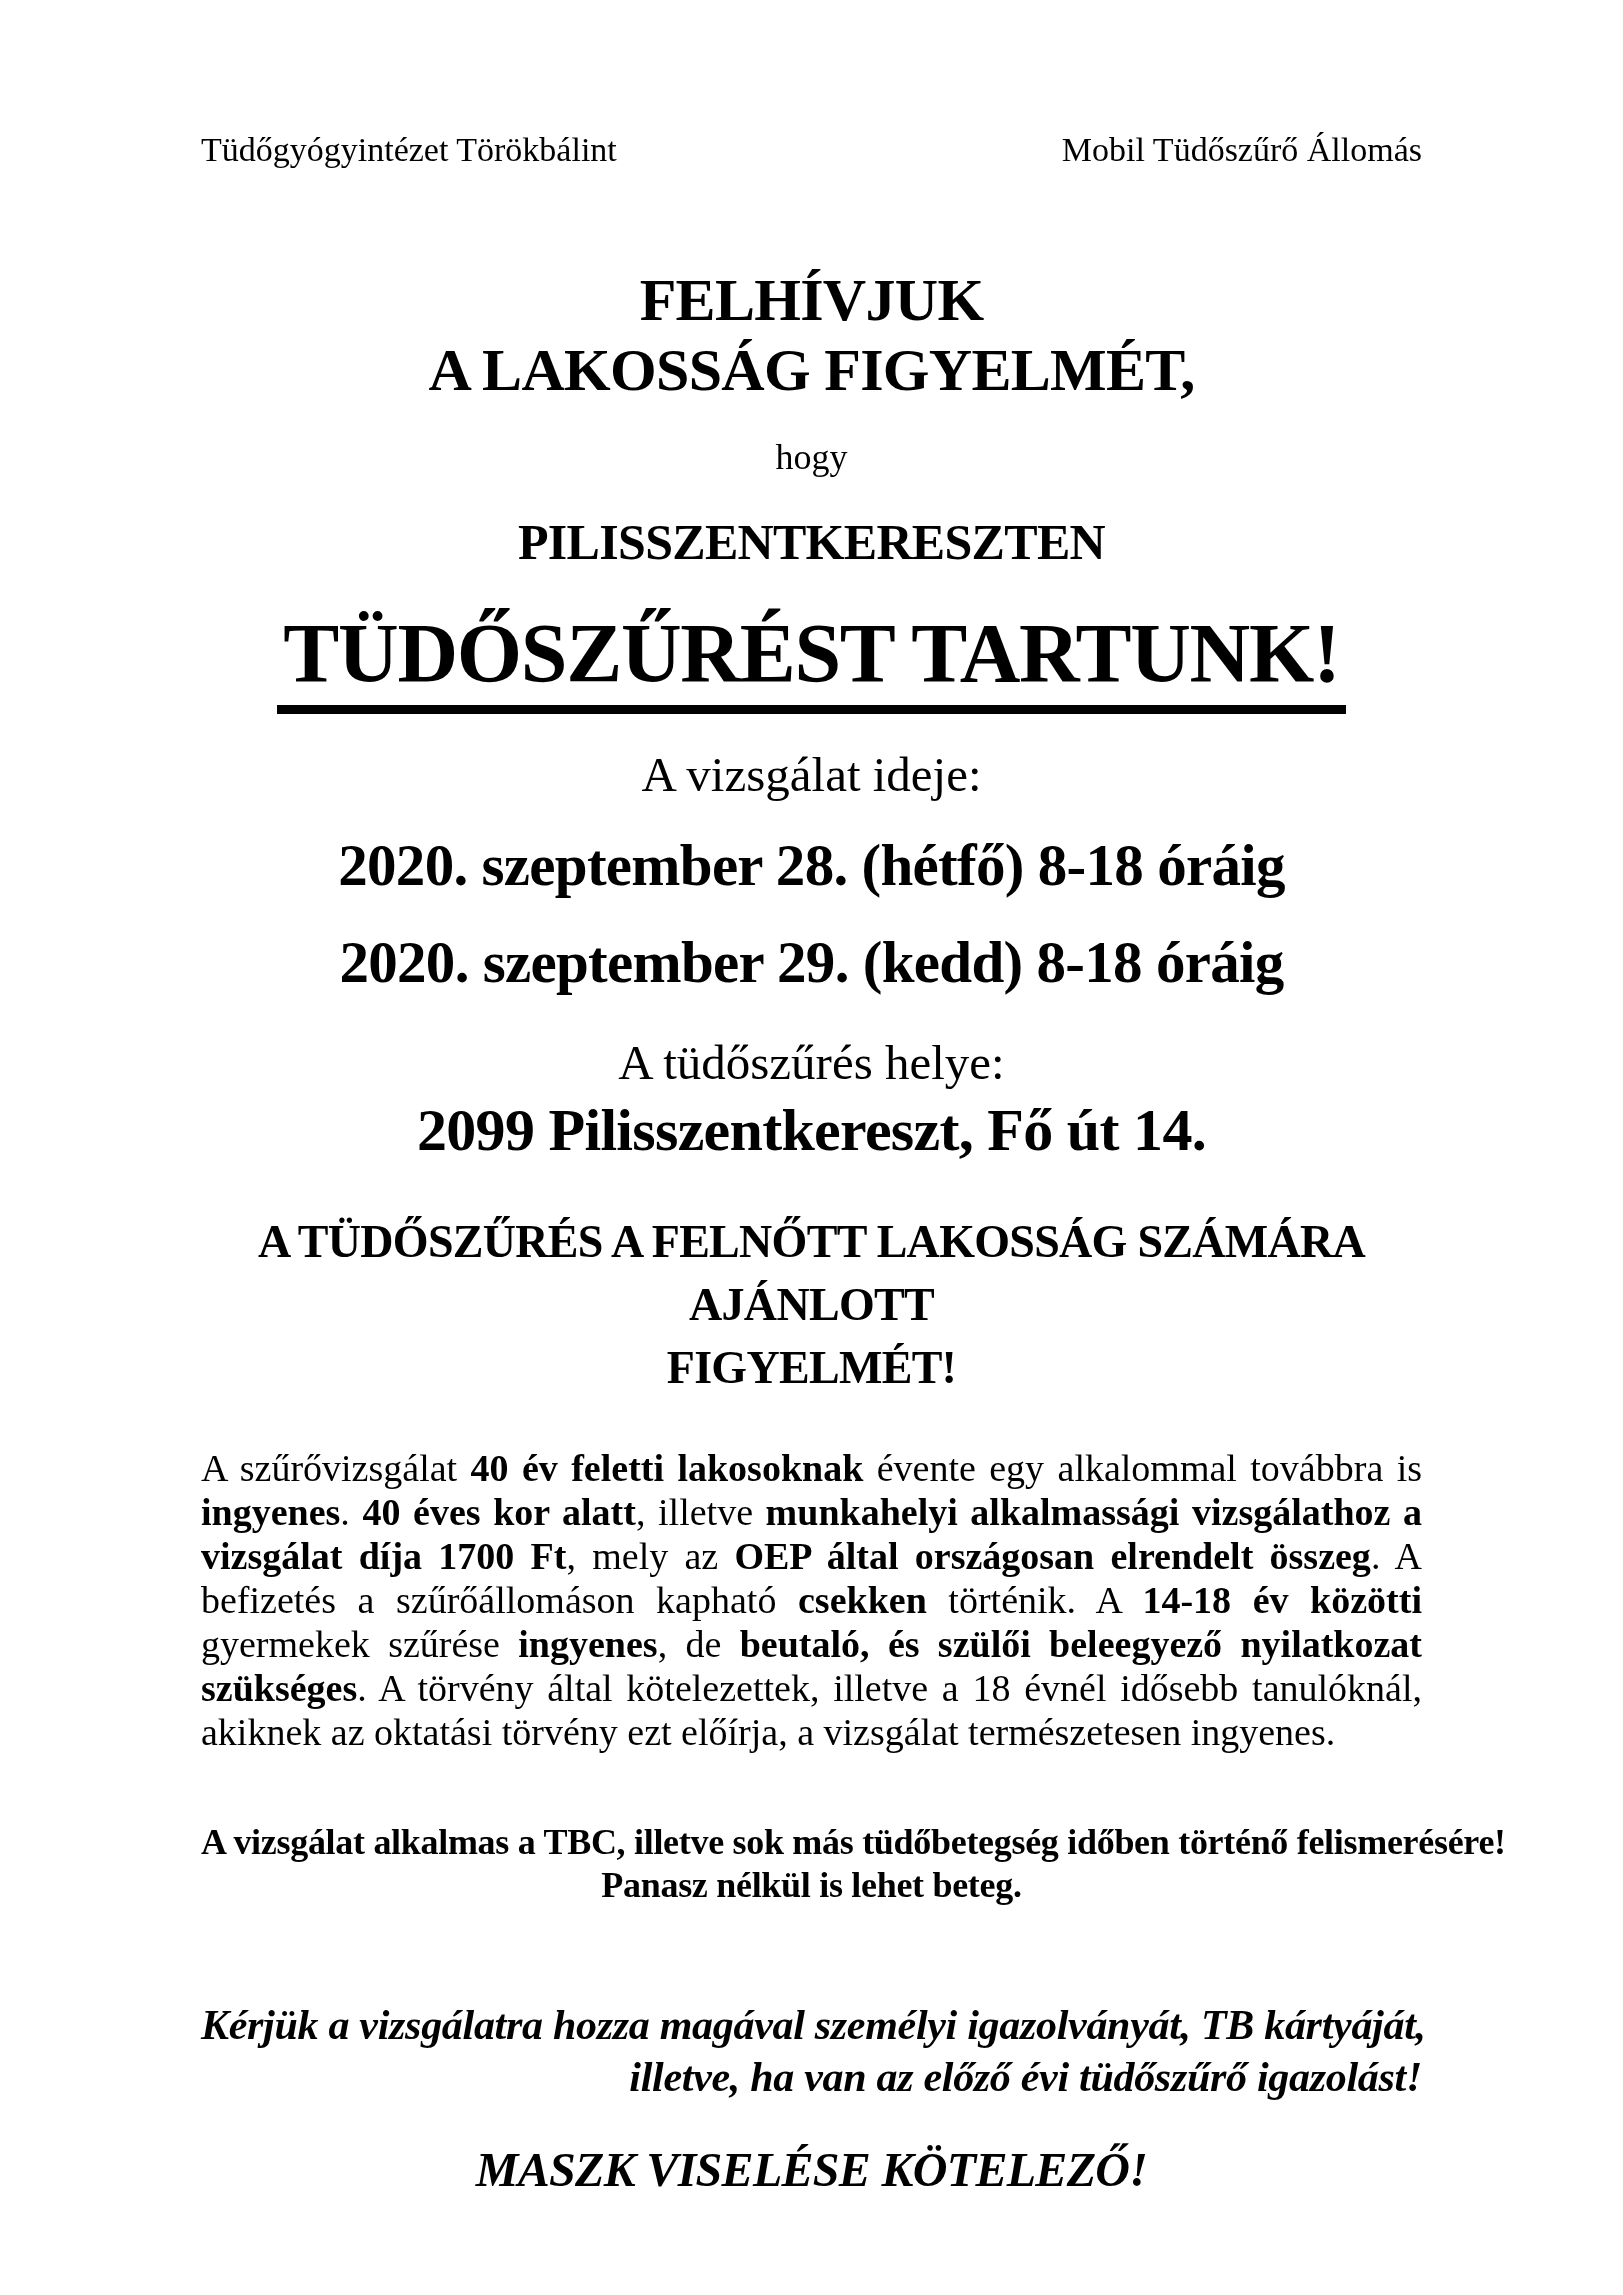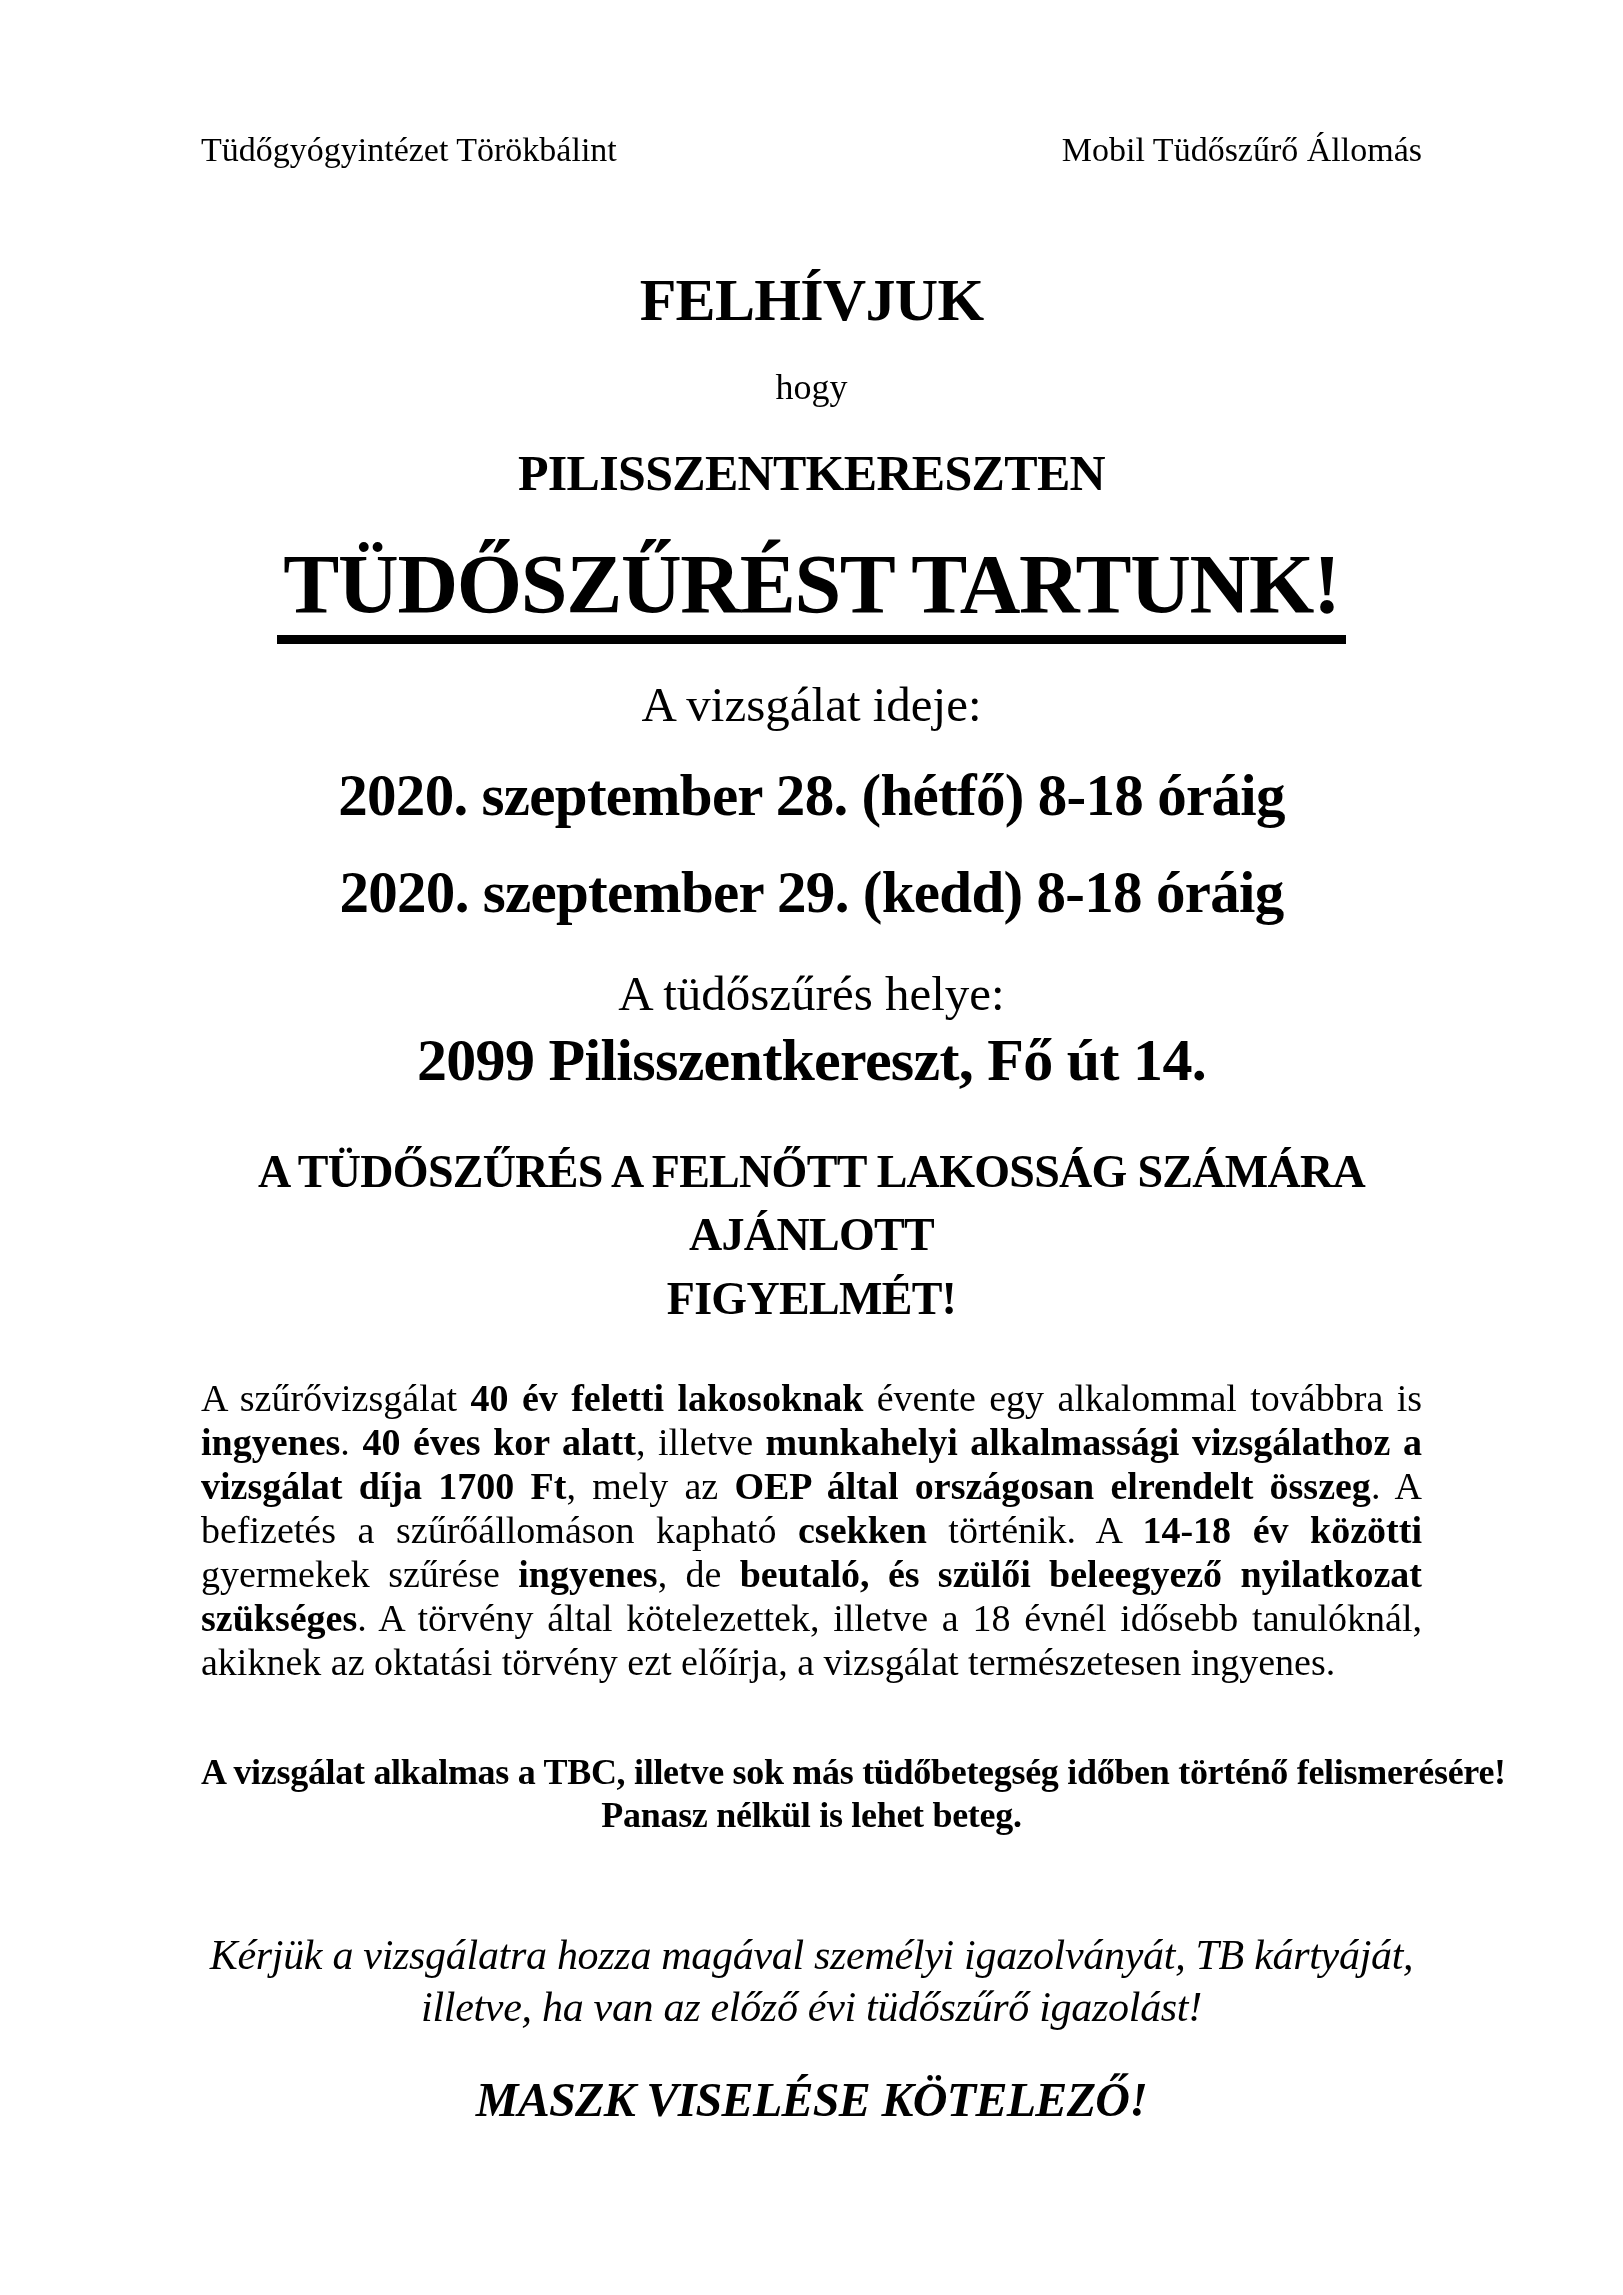--- a/index.html
+++ b/index.html
@@ -94,25 +94,26 @@
     margin-top: 67px;
     font-size: 36px;
     font-weight: bold;
     line-height: 43px;
     white-space: nowrap;
     letter-spacing: -0.3px;
   }
   .bring {
     margin-top: 92px;
     font-size: 42px;
-    font-weight: normal;
+    font-weight: bold;
     font-style: italic;
     line-height: 52px;
     white-space: nowrap;
     letter-spacing: -0.3px;
+    text-align: right;
   }
   .mask-line {
     margin-top: 41px;
     font-size: 48px;
     font-weight: bold;
     font-style: italic;
     line-height: 1.1;
     letter-spacing: -0.7px;
   }
 </style>
@@ -121,20 +122,21 @@
 
 <div class="page">
 
   <div class="doc-header">
     <span>Tüdőgyógyintézet Törökbálint</span>
     <span>Mobil Tüdőszűrő Állomás</span>
   </div>
 
   <div class="announce-title center">
     <div>FELHÍVJUK</div>
+    <div>A LAKOSSÁG FIGYELMÉT,</div>
   </div>
 
   <div class="connector center">hogy</div>
 
   <div class="location-line center">PILISSZENTKERESZTEN</div>
 
   <div class="main-title-wrap center">
     <span class="main-title">TÜDŐSZŰRÉST TARTUNK!</span>
   </div>
 

